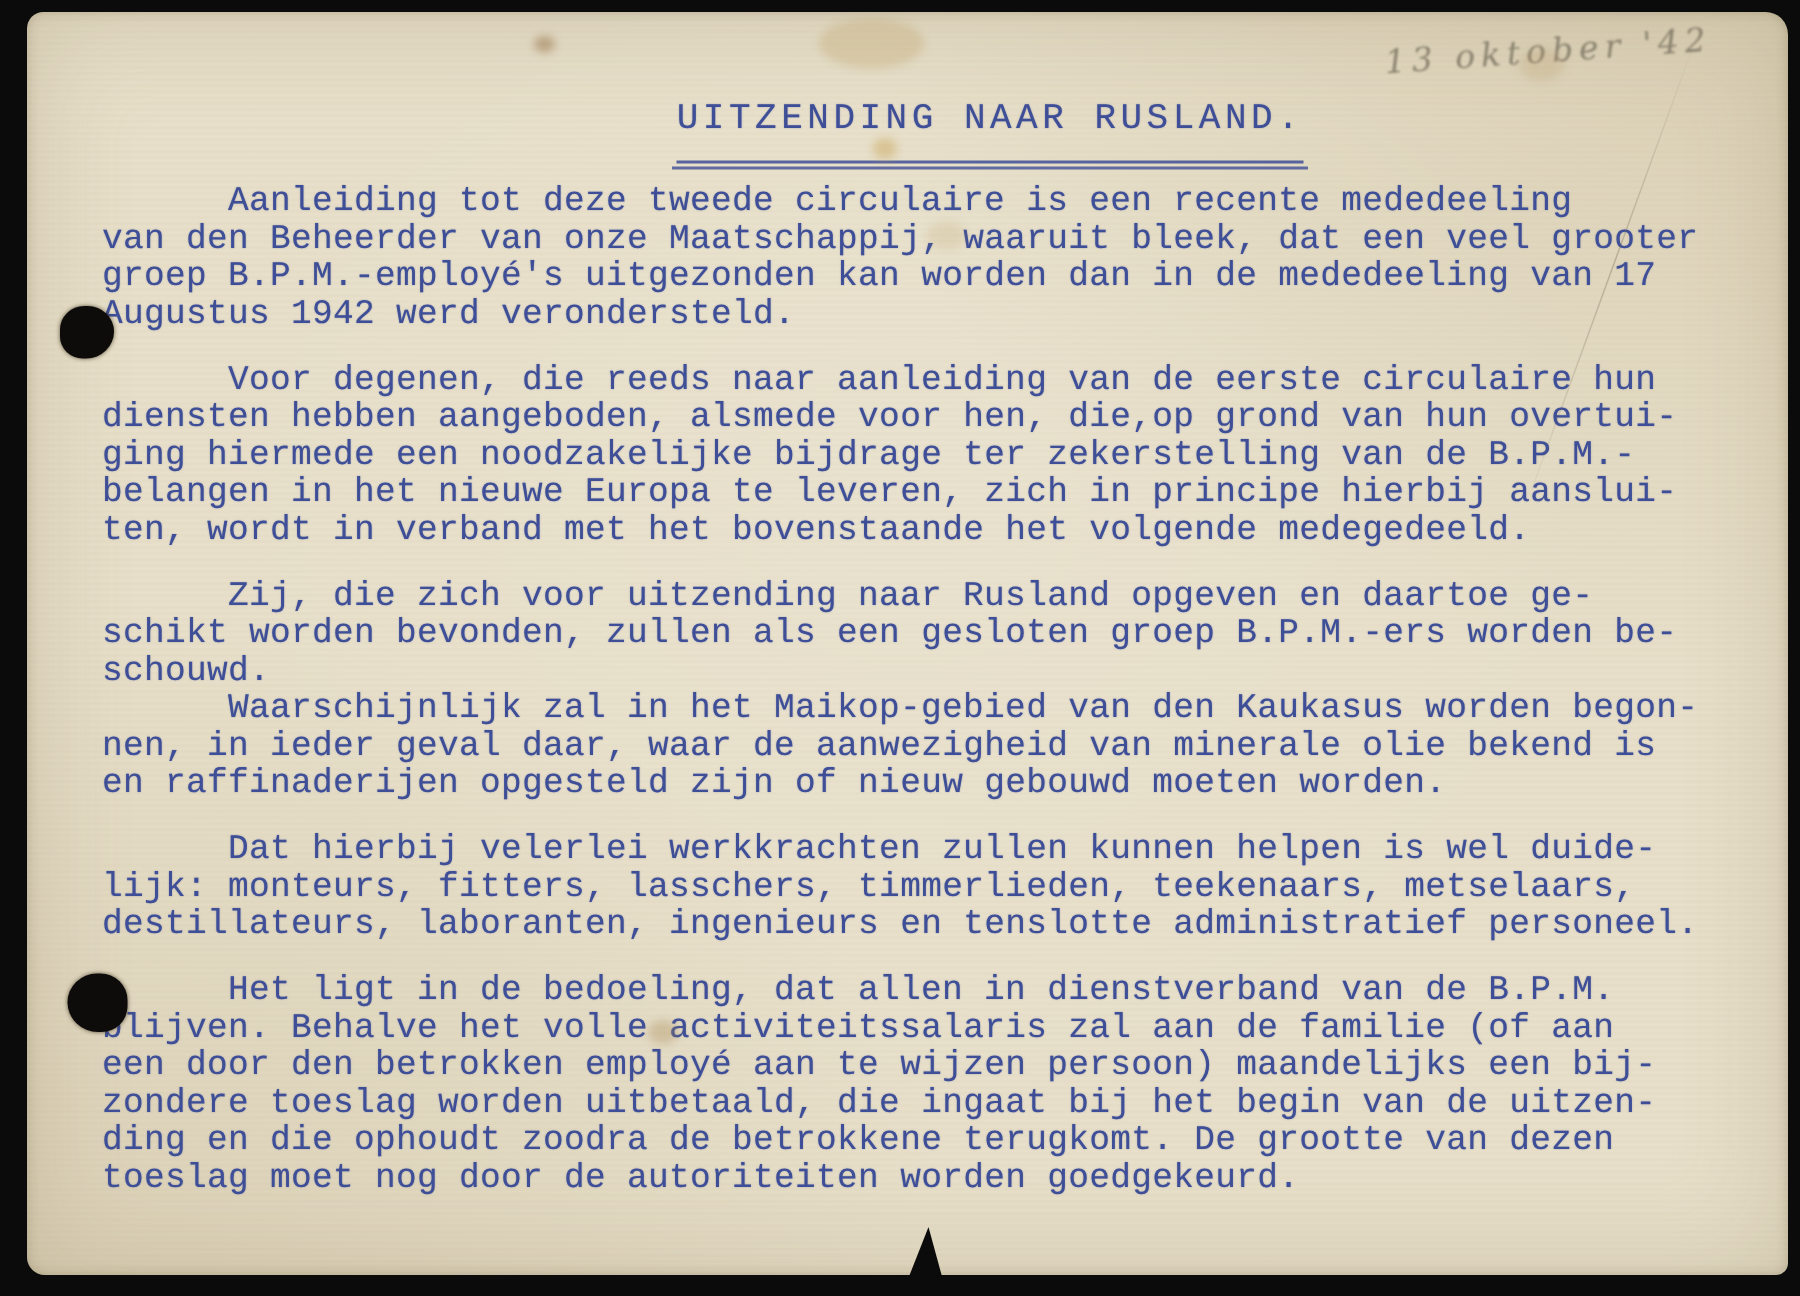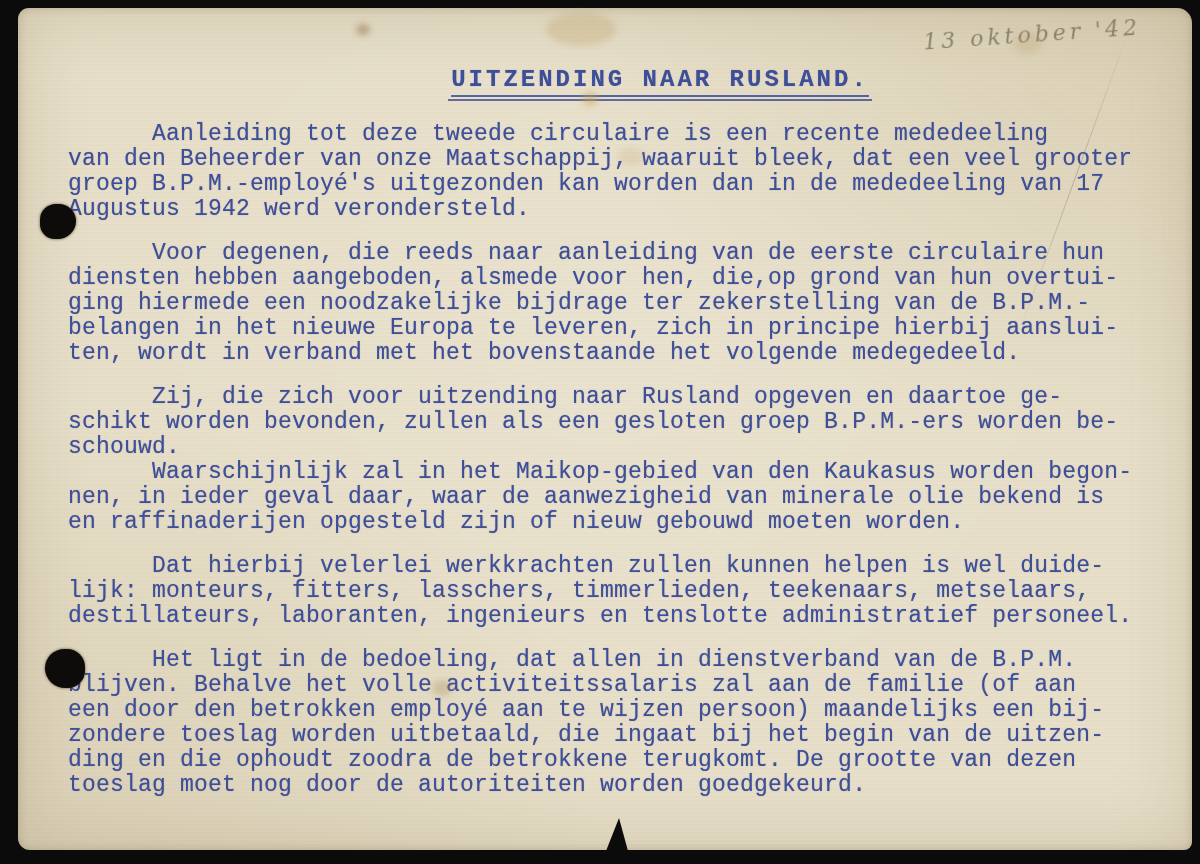--- a/index.html
+++ b/index.html
@@ -30,24 +30,24 @@
     width: 100%;
     text-align: center;
     padding-left: 110px;
     box-sizing: border-box;
   }
   .title-text {
     display: inline-block;
     position: relative;
     font-size: 24px;
     letter-spacing: 3px;
-    font-weight: bold;
+    font-weight: normal;
     color: #3e4e97;
     border-bottom: 2px solid rgba(62,78,151,0.85);
-    padding-bottom: 2px;
+    padding-bottom: 14px;
     filter: blur(0.3px);
     text-shadow: 0 0 1px rgba(62,78,151,0.55);
   }
   .title-text::after {
     content: '';
     position: absolute;
     left: -3px; right: -3px; bottom: -6px;
     height: 2px;
     background: rgba(62,78,151,0.8);
   }

